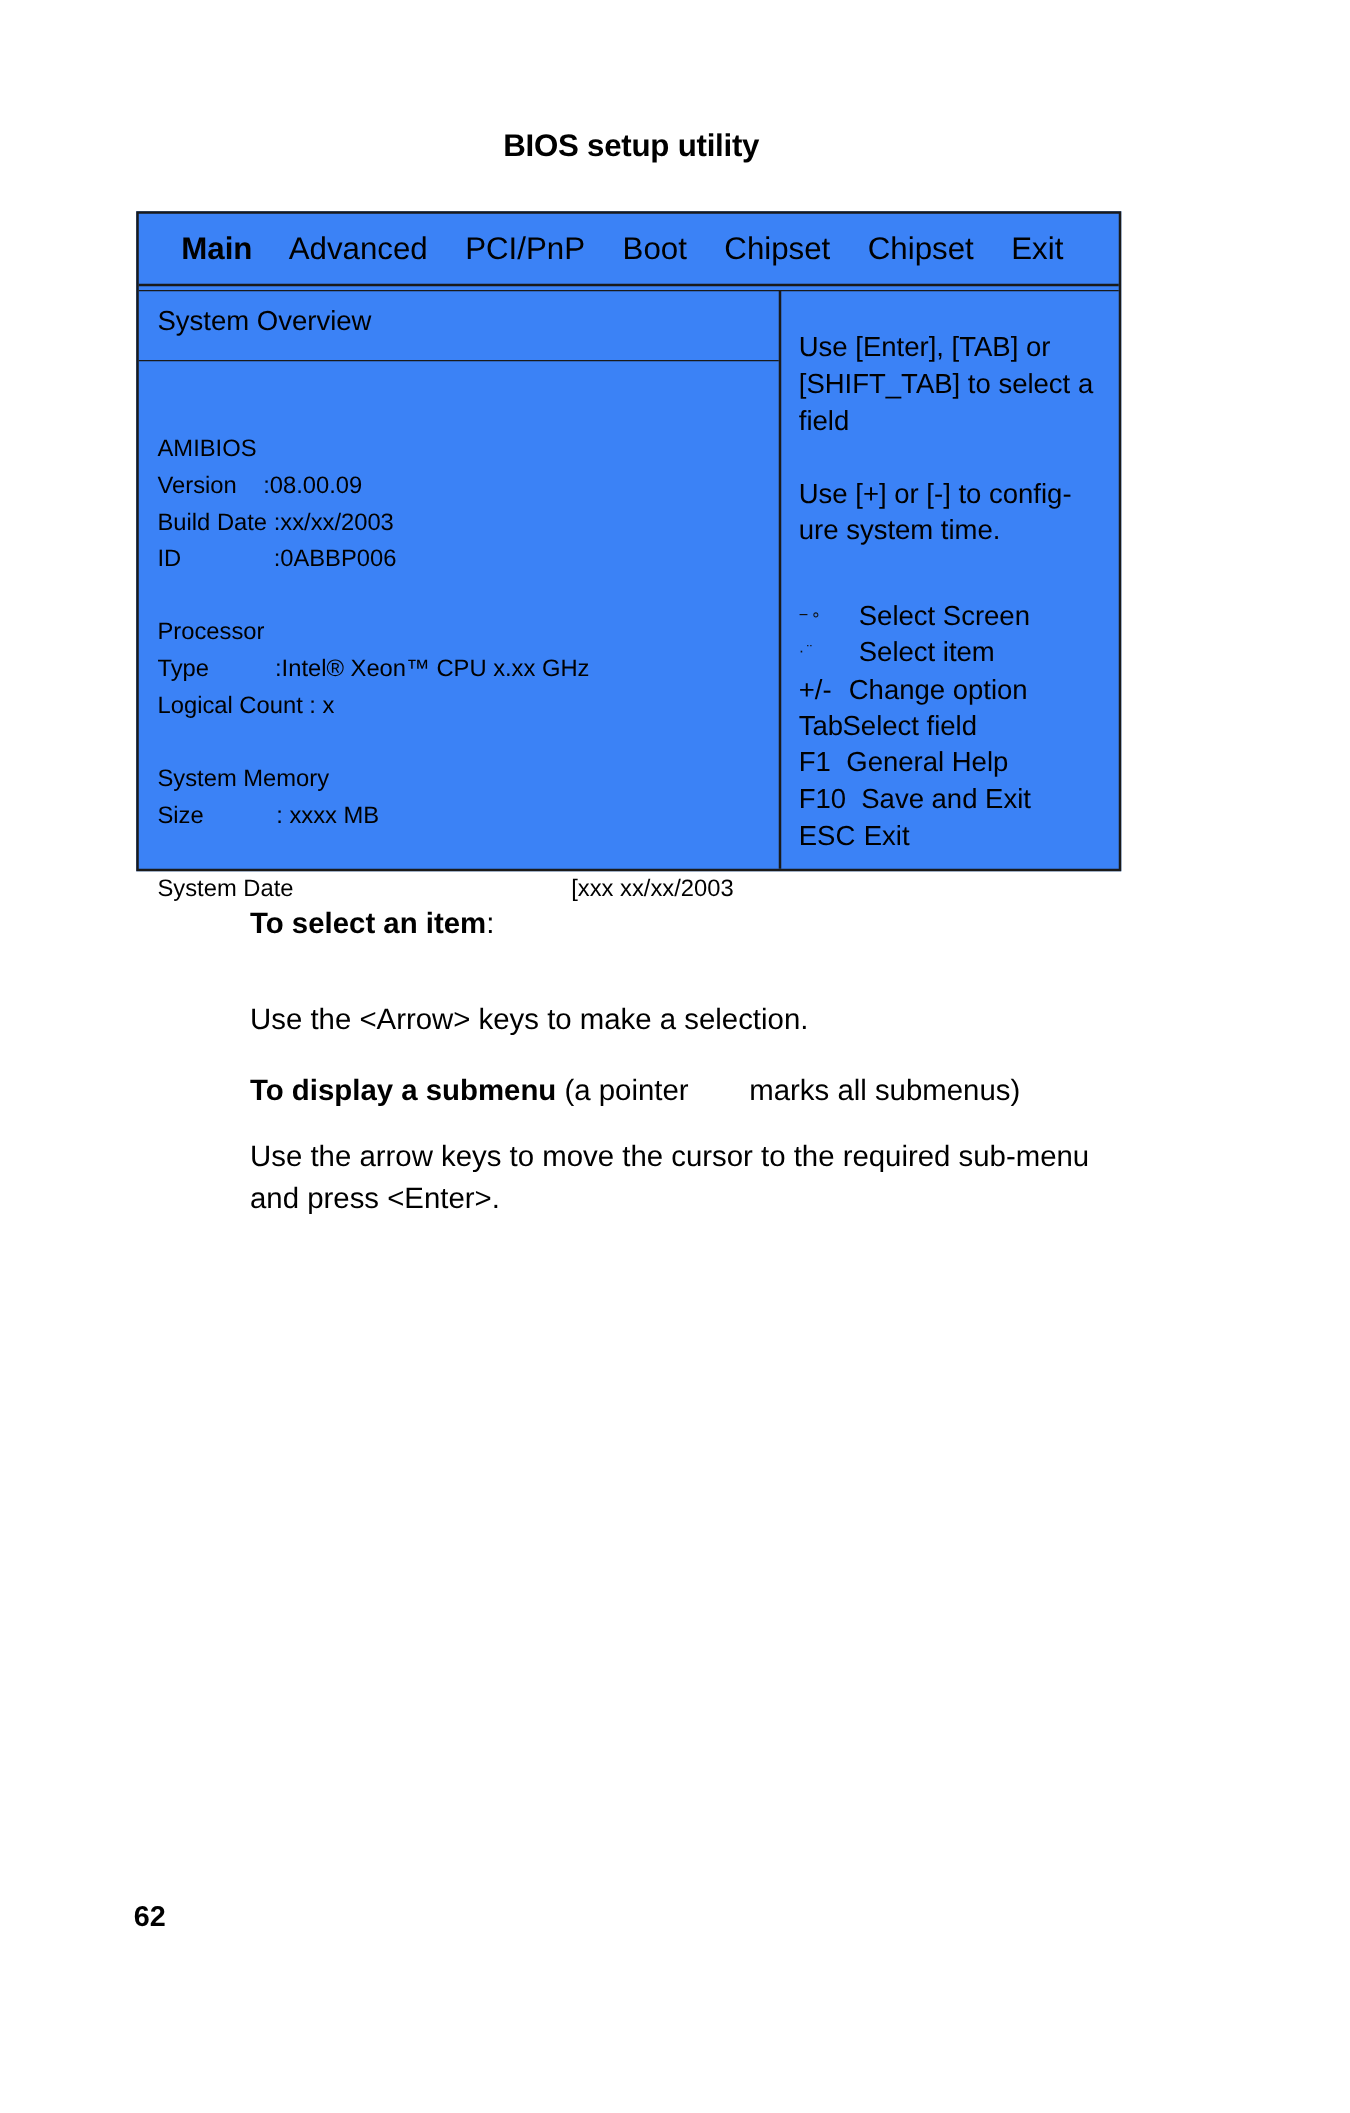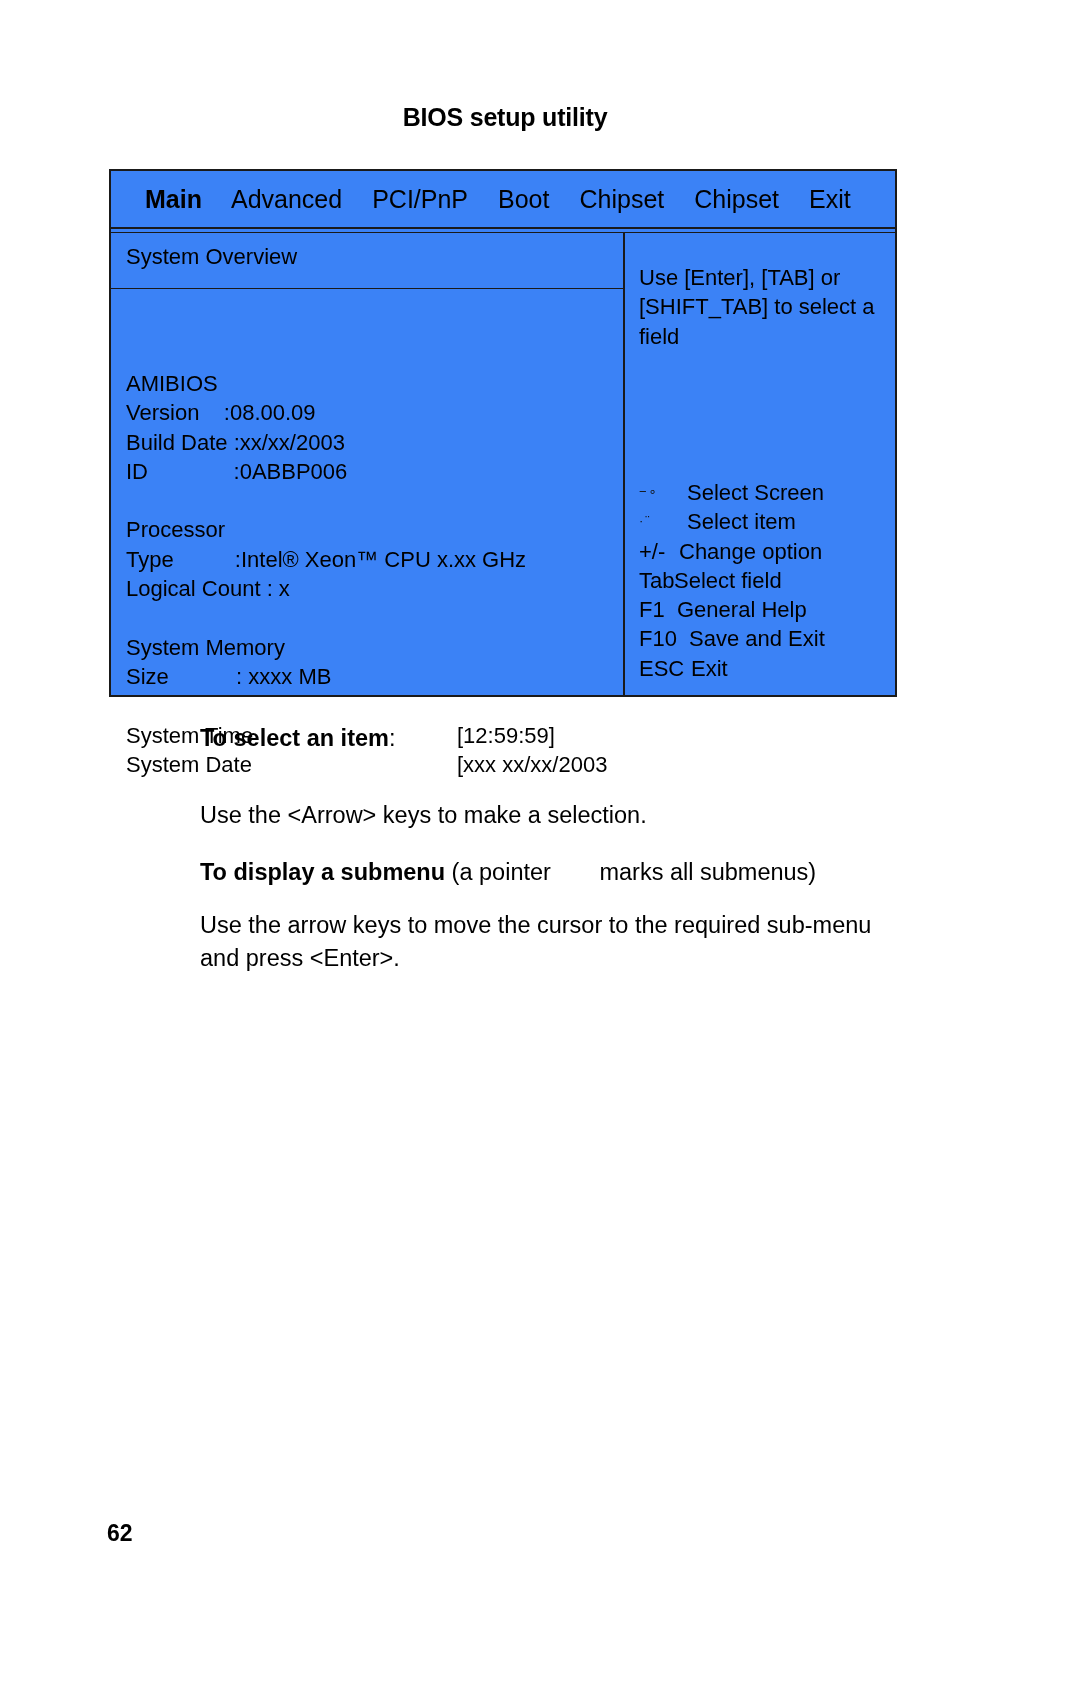--- a/index.html
+++ b/index.html
@@ -118,23 +118,22 @@
     width: 512px;
     height: 0;
     border-top: 1.6px solid #1a1a1a;
   }
 
   .lp-body {
     position: absolute;
     left: 15px;
     top: 113px;
     width: 500px;
-    font-size: 22px;
+    font-size: 19px;
     line-height: 29.3px;
-    margin-top: 24px;
   }
   .kv {
     display: block;
     white-space: pre;
   }
   .kv .k { display: inline-block; }
   .kv .v { display: inline-block; text-align: center; }
   .spacer { display: block; height: 29.3px; }
 
   .kv-wide {
@@ -272,33 +271,33 @@
         <span class="kv"><span class="k">Logical Count : x</span></span>
 
         <span class="spacer"></span>
 
         <span class="kv">System Memory</span>
 
         <span class="kv"><span class="k">Size           </span><span class="v">: xxxx MB</span></span>
 
         <span class="spacer"></span>
 
-        <span class="kv-wide"><span class="k">System Time</span><span class="v">[12:59:59]</span></span>
 
         <span class="kv-wide"><span class="k">System Date</span><span class="v">[xxx xx/xx/2003</span></span>
 
       </div>
     </div>
 
     <div class="v-divider"></div>
 
     <div class="right-panel">
       <div class="help-text">
         <span class="help-para">Use [Enter], [TAB] or [SHIFT_TAB] to select a field</span>
         <span class="help-gap"></span>
+        <span class="help-para">Use [+] or [-] to config-ure system time.</span>
       </div>
 
       <div class="keys">
         <span class="key-row"><span class="arrow-glyph">−∘</span><span class="kdesc" style="left:48px">Select Screen</span></span>
 
         <span class="key-row"><span class="arrow-glyph">·¨</span><span class="kdesc" style="left:48px">Select item</span></span>
 
         <span class="key-row"><span class="kname">+/-</span><span class="kdesc" style="left:40px">Change option</span></span>
 
         <span class="key-row"><span class="kname">Tab</span><span class="kdesc" style="left:35px">Select field</span></span>

